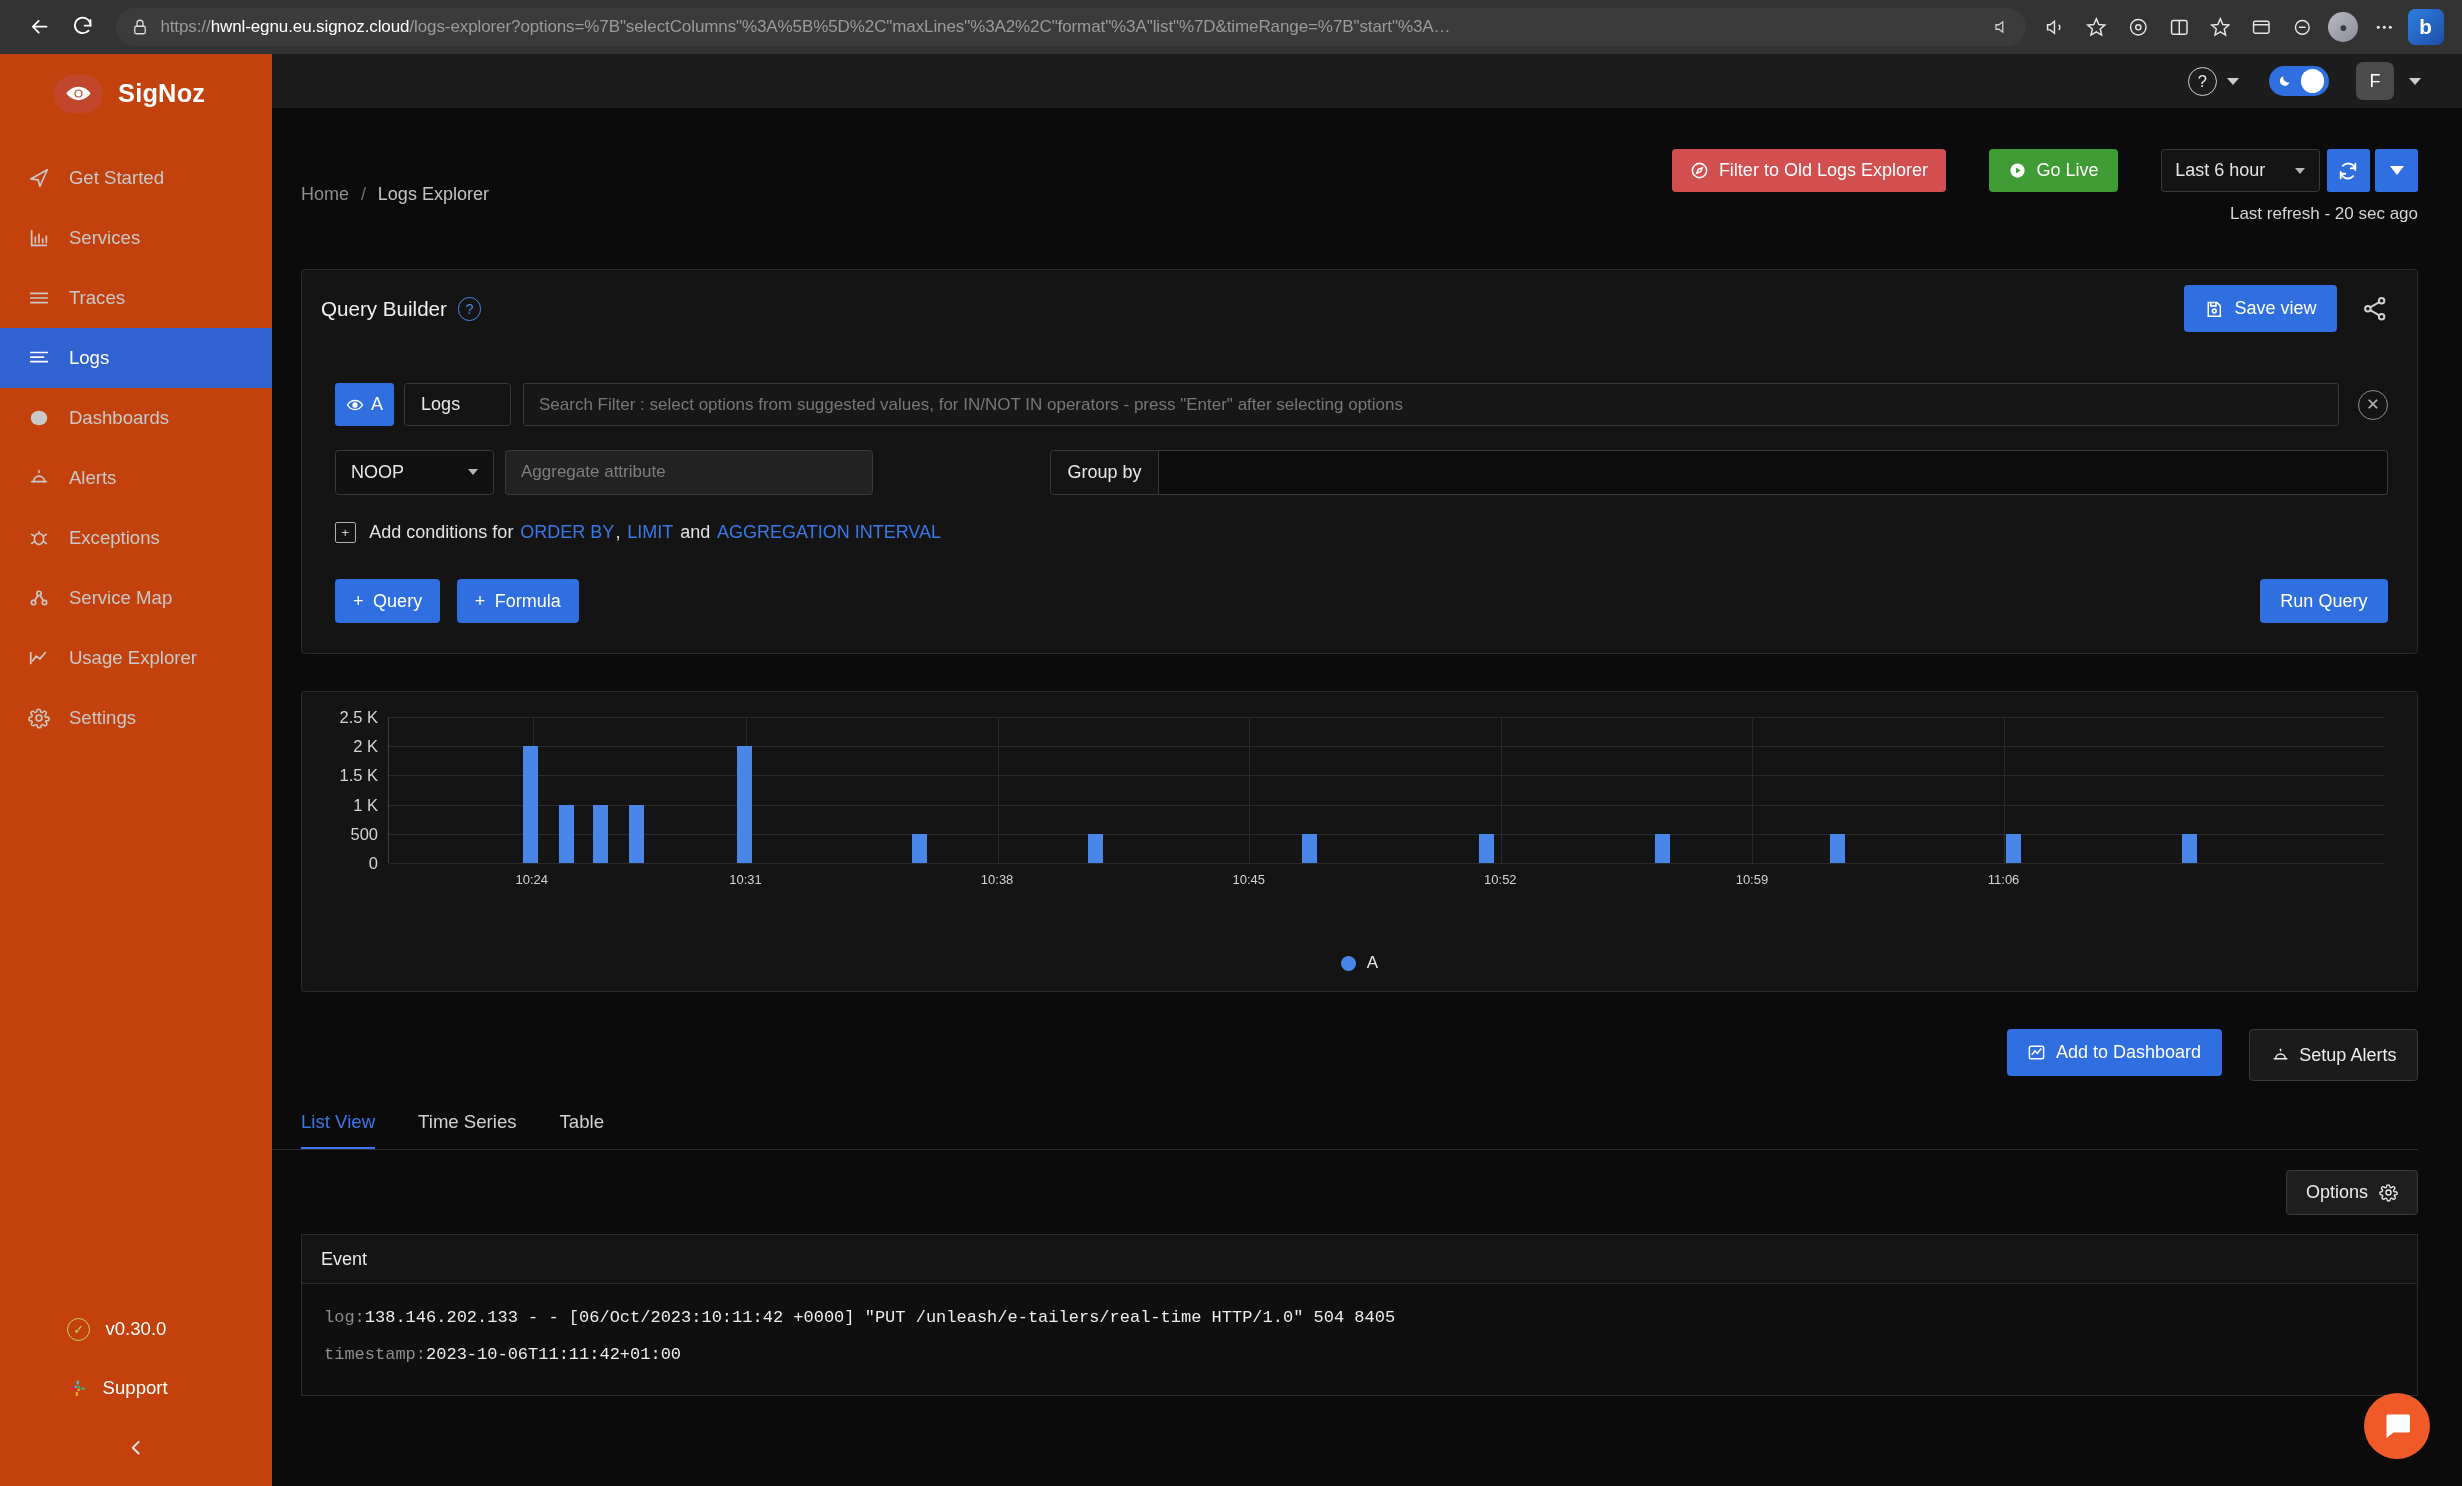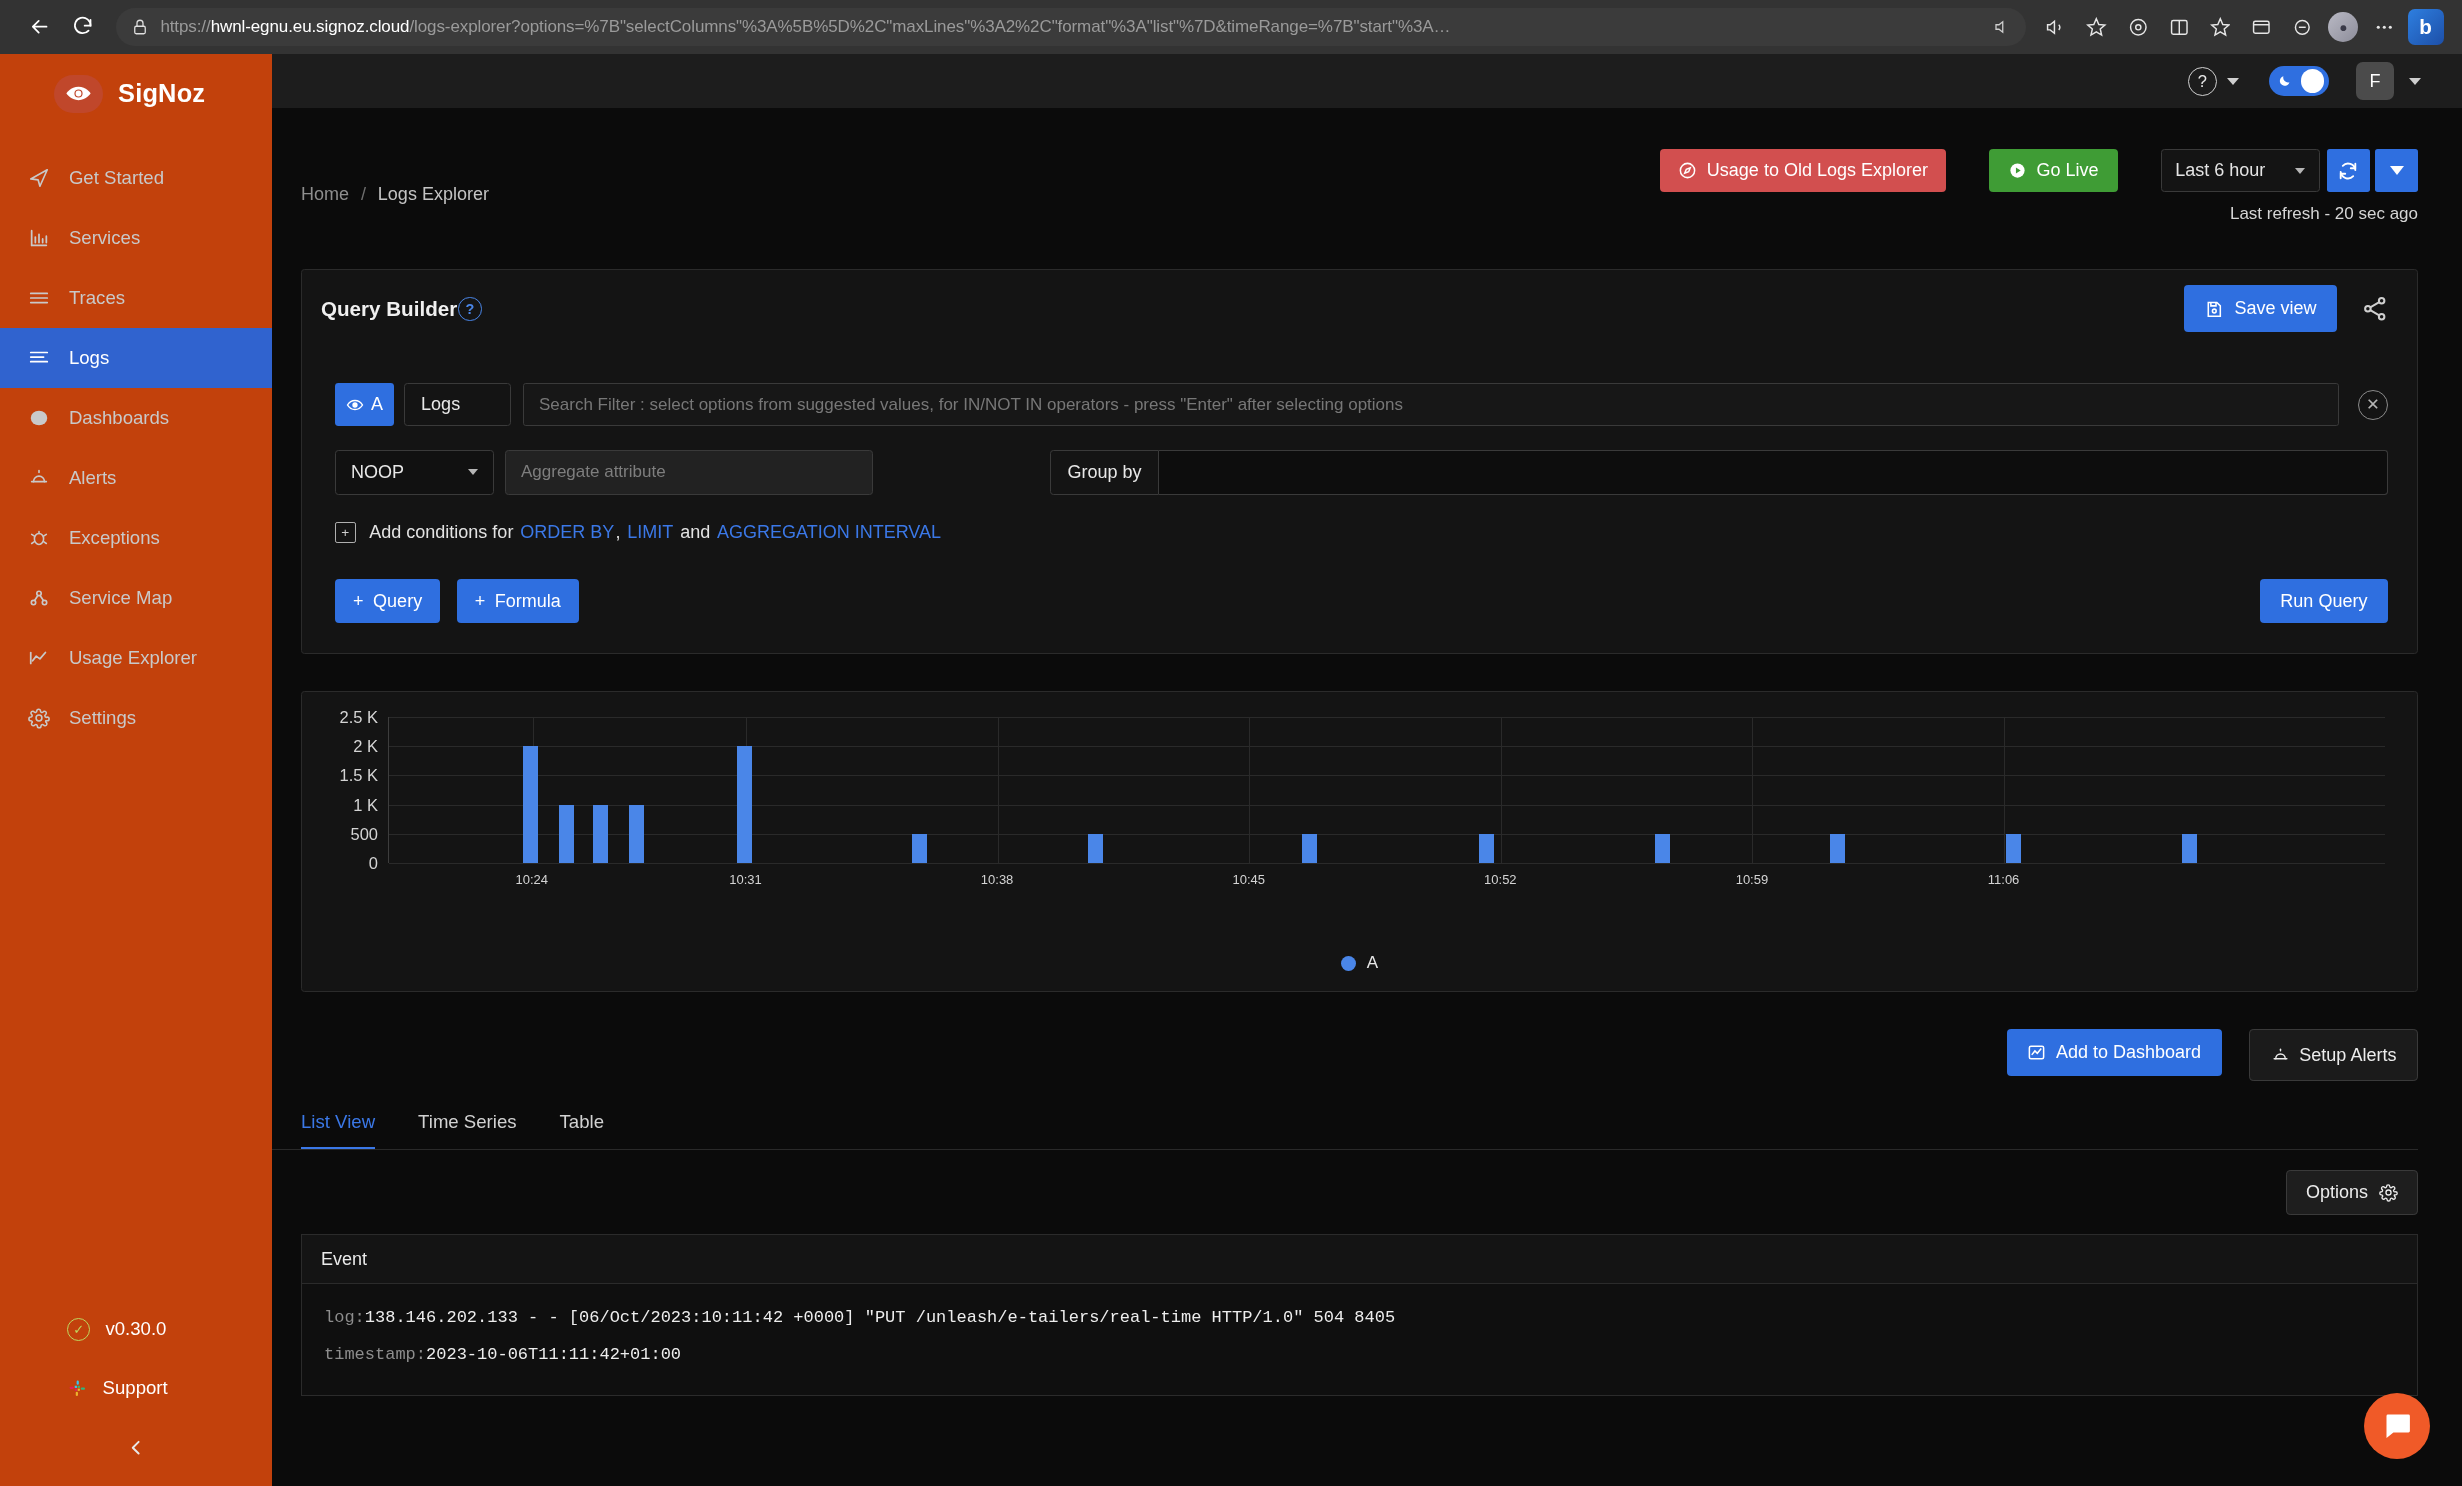--- a/index.html
+++ b/index.html
@@ -174,22 +174,22 @@
 
   
   .panel {
     margin: 0 44px 0 29px; background: #141414;
     border: 0.7px solid #2b2b2b; border-radius: 3.4px;
   }
   .qb-head {
     display: flex; align-items: center; justify-content: space-between;
     height: 77px; padding: 0 29px 0 19px;
   }
-  .qb-title { display:flex; align-items:center; gap:1px;
-    color:#f0f0f0; font-size: 20.6px; font-weight: bold; }
+  .qb-title { display:flex; align-items:center; gap:11px;
+    color:#f0f0f0; font-size: 20.6px; }
   .qhelp {
     width: 23.4px;height:23.4px;border:1.7px solid #4a86e8;border-radius:50%;
     display:flex;align-items:center;justify-content:center;
     color:#4a86e8;font-size:14.4px;
   }
   .qb-head-right { display:flex; align-items:center; gap: 23.4px; }
   .btn-save { background:#2f6fe0; height:47px; padding: 0 20.6px; }
   .share-ico { width: 27.5px; height: 27.5px; color:#cfcfcf; }
 
   .qb-body { margin-top: 12.4px; padding: 23.4px 29px 30px 33px; }
@@ -571,21 +571,21 @@
         </div>
         <div class="header-actions">
           <div class="ha-row">
             <button class="btn btn-switch">
               <span style="display:flex;">
                   <svg viewBox="0 0 24 24" fill="none" stroke="currentColor" stroke-width="1.9" style="width:19px;height:19px;">
                     <circle cx="12" cy="12" r="9"></circle>
                     <path d="m15.5 8.5-2 5-5 2 2-5z"></path>
                   </svg>
                 </span>
-              <span>Usage to Old Logs Explorer</span>
+              <span>Filter to Old Logs Explorer</span>
             </button>
             <button class="btn btn-golive">
               <span style="display:flex;">
                   <svg viewBox="0 0 24 24" style="width:19px;height:19px;">
                     <circle cx="12" cy="12" r="9" fill="#fff"></circle>
                     <path d="M10 8.2 16 12l-6 3.8z" fill="#3f9c35"></path>
                   </svg>
                 </span>
               <span>Go Live</span>
             </button>

